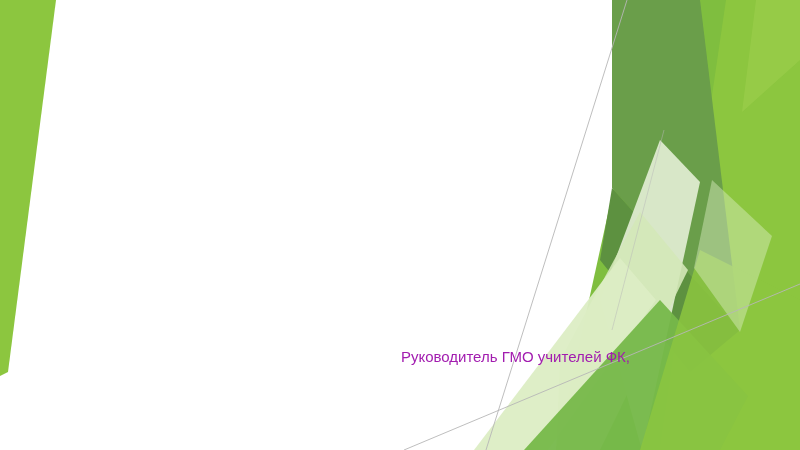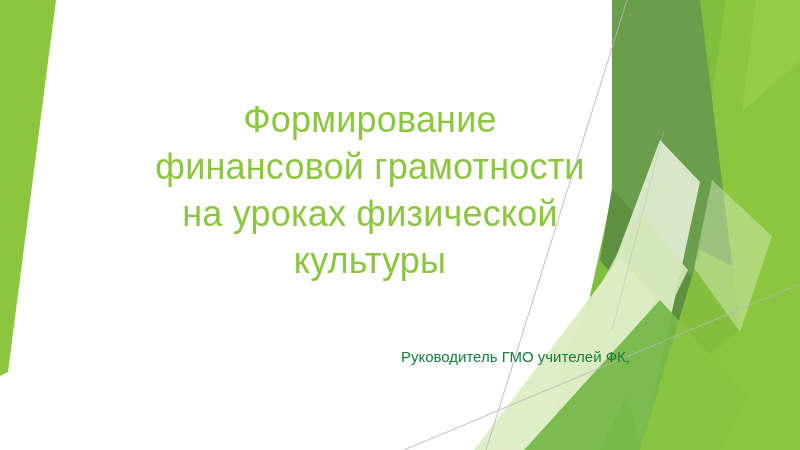--- a/index.html
+++ b/index.html
@@ -51,21 +51,21 @@
     left: 160px;
     top: 342px;
     width: 470px;
     text-align: right;
   }
   .subtitle-line {
     display: block;
     font-size: 15px;
     line-height: 30px;
     font-weight: 400;
-    color: #15803d;
+    color: #a21caf;
     white-space: nowrap;
   }
 </style>
 </head>
 <body>
 
 <div id="slide">
 
   <svg id="deco-left" viewBox="0 0 800 450" preserveAspectRatio="none">
     <polygon points="0,0 56,0 8,372 0,376" fill="#8cc63f"></polygon>
@@ -97,25 +97,19 @@
 
     <line x1="627" y1="0" x2="486" y2="450" stroke="#b7b7b7" stroke-width="0.9"></line>
 
     <line x1="800" y1="284" x2="404" y2="450" stroke="#b7b7b7" stroke-width="0.9"></line>
 
     <line x1="664" y1="130" x2="612" y2="330" stroke="#b7b7b7" stroke-width="0.7" opacity="0.7"></line>
   </svg>
 
   <div id="content">
 
-    <div id="title-block">
-      <span class="title-line">Формирование</span>
-      <span class="title-line">финансовой грамотности</span>
-      <span class="title-line">на уроках физической</span>
-      <span class="title-line">культуры</span>
-    </div>
 
     <div id="subtitle-block">
       <span class="subtitle-line">Руководитель ГМО учителей ФК,</span>
     </div>
 
   </div>
 </div>
 
 </body></html>

